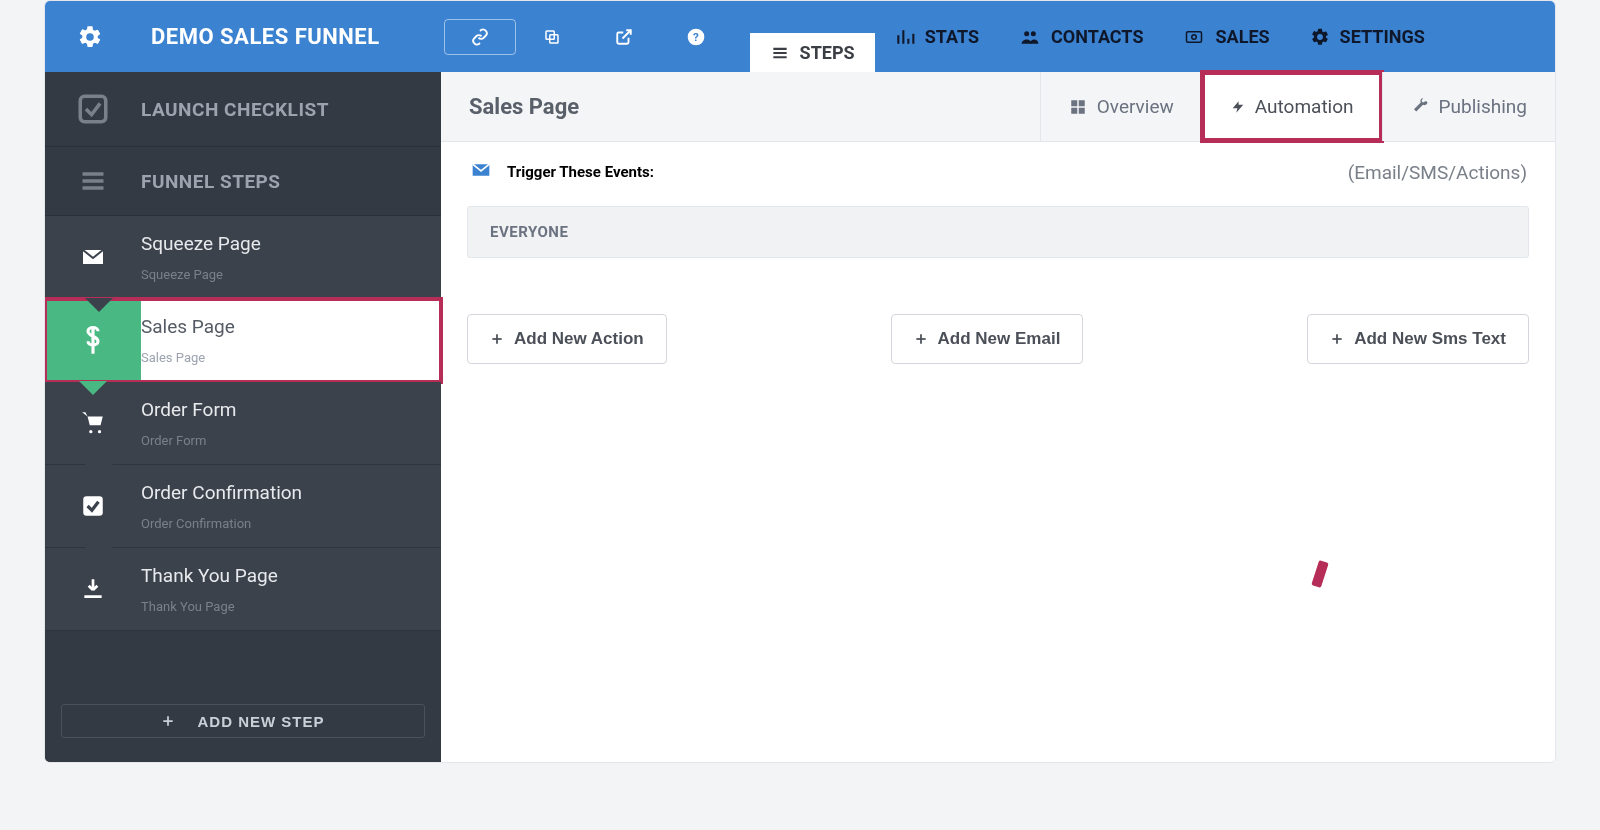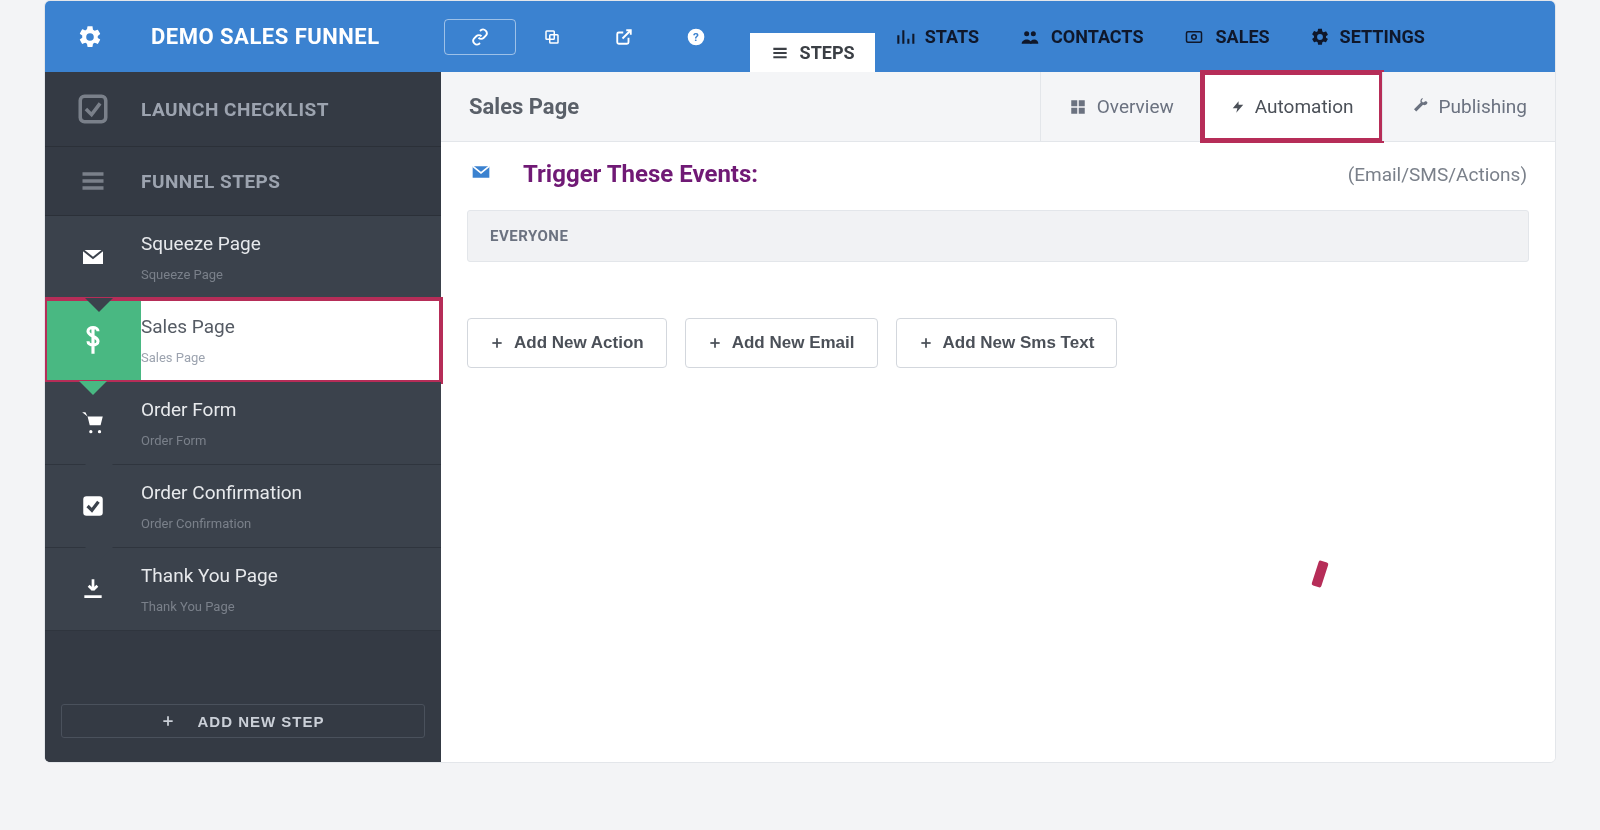--- a/index.html
+++ b/index.html
@@ -119,31 +119,31 @@
     font-size:19px; color:#6B7280; border-left:1px solid #E3E6EA;
     cursor:pointer; background:#F4F5F7;
   }
   .main-tab.active { background:#fff; color:#4B5058;}
   .main-tab.highlight { outline:5px solid #B62D58; outline-offset:-3px; }
 
   .trigger-row {
     display:flex; align-items:center; padding: 18px 28px 14px 28px;
   }
   .trigger-row .icon { color:#3B82D0; margin-right:14px;}
-  .trigger-row .label { font-size:24px; font-weight:700; color:#701a75;margin-left:16px; }
+  .trigger-row .label { font-size:15px; font-weight:700; color:#000000; }
   .trigger-row .hint { margin-left:auto; color:#7A808A; font-size:19px; }
 
   .everyone-bar {
     margin: 8px 26px 0 26px;
     background:#F1F2F4; border:1px solid #E3E6EA; border-radius:3px;
     padding: 16px 22px; color:#6B7280; font-weight:700; letter-spacing:0.5px;
     font-size:15px;
   }
   .actions {
-    display:flex; gap:18px; justify-content:flex-start; padding: 56px 26px 0 26px;
+    display:flex; gap:18px; justify-content:space-between; padding: 56px 26px 0 26px;
   }
   .action-btn {
     border:1px solid #D3D7DD; background:#fff; color:#4B5058;
     padding: 14px 22px; font-size:17px; font-weight:700; border-radius:4px;
     display:flex; align-items:center; gap:10px; cursor:pointer;
   }
   .cursor-mark {
     position:absolute; width:10px; height:26px; background:#B62D58;
     border-radius:2px; transform: rotate(18deg);
     left: 1270px; top: 560px;

